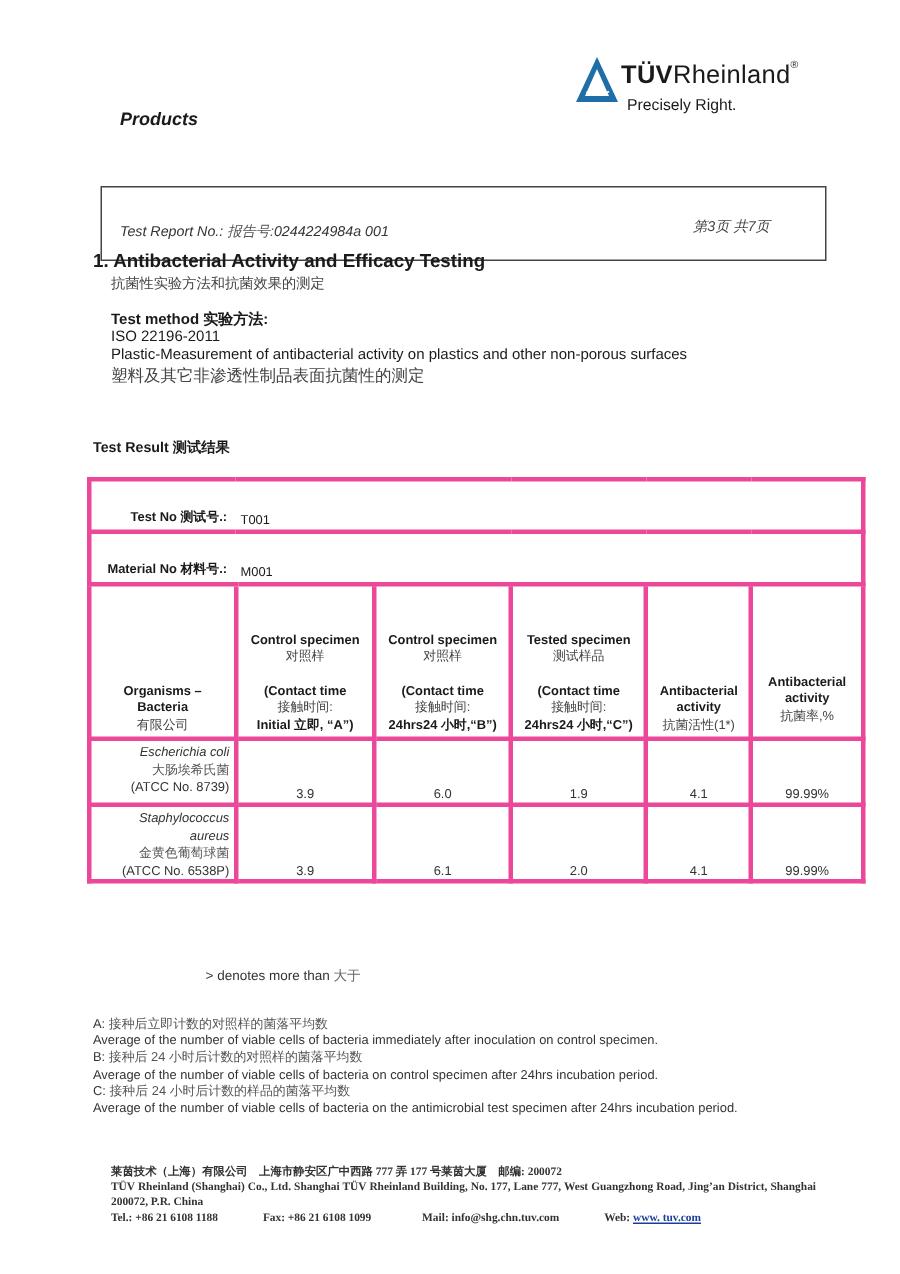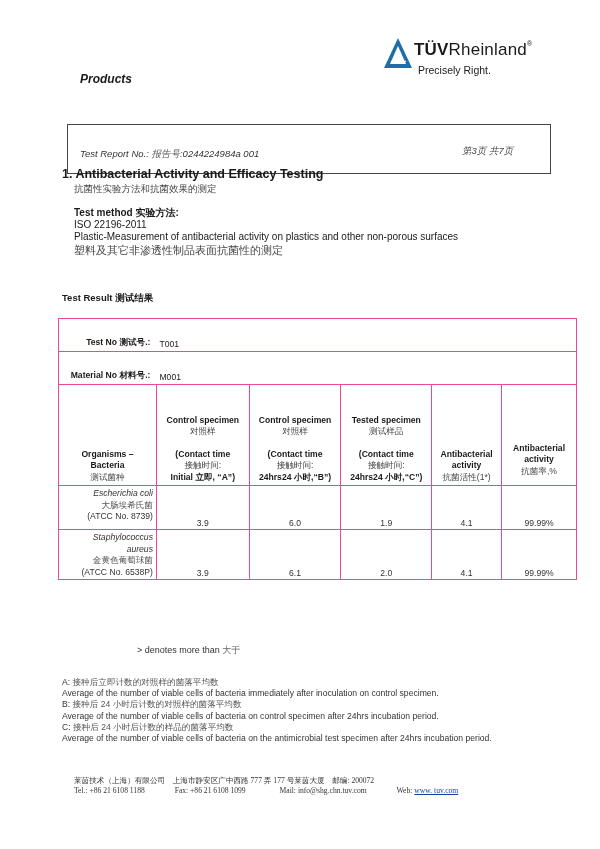--- a/index.html
+++ b/index.html
@@ -17,38 +17,38 @@
   .page-no { left:462px; top:145px; font-size:9.5px; font-style:italic; color:#444; }
   .h1 { left:62px; top:167px; font-size:12.5px; font-weight:bold; }
   .h1-cn { left:74px; top:183px; font-size:9.5px; color:#444; }
   .tm-title { left:74px; top:206px; font-size:10px; font-weight:bold; }
   .tm-iso { left:74px; top:219px; font-size:10px; }
   .tm-desc { left:74px; top:231px; font-size:10px; white-space:nowrap; }
   .tm-cn { left:74px; top:243px; font-size:11px; color:#444;font-family:Liberation Serif, serif; }
   .tr-title { left:62px; top:292px; font-size:9.5px; font-weight:bold; }
 
   table.res { position:absolute; left:58px; top:318px; width:519px; border-collapse:collapse; font-size:8.6px; }
-  table.res td { border:1px solid #ec4899; padding:0 3px; vertical-align:bottom; }
+  table.res td { border:3px solid #ec4899; padding:0 3px; vertical-align:bottom; }
   .meta-row td { height:30px; }
   .meta-label { font-weight:bold; text-align:right; padding-right:6px !important; padding-bottom:2px !important; }
   .meta-val { padding-bottom:2px !important; }
   .hdr td { height:92px; text-align:center; font-weight:bold; padding-bottom:2px !important; line-height:11.5px; }
   .hdr .cn { font-weight:normal; color:#444; }
   .data td { text-align:center; vertical-align:middle; color:#333; line-height:11.5px; }
   .data td.org { text-align:right; vertical-align:top; padding-top:2px; }
   .org i { color:#333; }
   .org .cn { color:#555; }
   .pct { padding-top:6px; }
 
   .abbr { left:62px; top:632px; font-size:9px; color:#333; line-height:13px; }
   .abbr .cn { color:#666; }
   .abbr .line2 { padding-left:75px;margin-top:12px; }
   .notes { left:62px; top:677px; font-size:8.6px; color:#333; line-height:11.2px; }
   .notes .cn { color:#555; }
-  .footer { left:74px; top:776px; font-size:7.6px; color:#333; line-height:10.2px; font-family:"Liberation Serif", serif; }
+  .footer { left:74px; top:776px; font-size:7.6px; color:#333; line-height:10.2px; font-family:"Liberation Serif", serif;font-weight:bold; }
   .footer .sans { font-family:"Liberation Sans", sans-serif; }
   .footer a { color:#1a3f9a; text-decoration:underline; }
   .footer .en { text-align:justify; width:470px; }
 </style>
 </head>
 <body>
 
 <div class="abs products">Products</div>
 
 <svg class="abs" style="left:383px;top:37px;" width="30" height="34" viewBox="0 0 30 34">
@@ -89,21 +89,21 @@
     <td class="meta-val" colspan="5" style="border-left:none">T001</td>
   </tr>
   <tr class="meta-row">
     <td class="meta-label" style="border-right:none;white-space:nowrap">Material No 材料号.:</td>
     <td class="meta-val" colspan="5" style="border-left:none">M001</td>
   </tr>
   <tr class="hdr">
     <td>
       <div>Organisms –</div>
           <div>Bacteria</div>
-          <div class="cn">测试菌种</div>
+          <div class="cn">有限公司</div>
     </td>
     <td>
       <div>Control specimen</div>
           <div class="cn">对照样</div>
           <div style="height:11px"></div>
       <div>(Contact time</div>
           <div class="cn">接触时间:</div>
           <div>Initial 立即, “A”)</div>
     </td>
     <td>
@@ -164,19 +164,20 @@
   <div><span>A:</span> <span class="cn">接种后立即计数的对照样的菌落平均数</span></div>
   <div>Average of the number of viable cells of bacteria immediately after inoculation on control specimen.</div>
   <div><span>B:</span> <span class="cn">接种后 24 小时后计数的对照样的菌落平均数</span></div>
   <div>Average of the number of viable cells of bacteria on control specimen after 24hrs incubation period.</div>
   <div><span>C:</span> <span class="cn">接种后 24 小时后计数的样品的菌落平均数</span></div>
   <div>Average of the number of viable cells of bacteria on the antimicrobial test specimen after 24hrs incubation period.</div>
 </div>
 
 <div class="abs footer">
   <div>莱茵技术（上海）有限公司　上海市静安区广中西路 777 弄 177 号莱茵大厦　邮编: 200072</div>
+  <div class="en">TÜV Rheinland (Shanghai) Co., Ltd. Shanghai TÜV Rheinland Building, No. 177, Lane 777, West Guangzhong Road, Jing’an District, Shanghai 200072, P.R. China</div>
   <div>
     <span>Tel.: +86 21 6108 1188</span>
     <span style="display:inline-block;width:28px"></span><span>Fax: +86 21 6108 1099</span>
     <span style="display:inline-block;width:32px"></span><span>Mail: info@shg.chn.tuv.com</span>
     <span style="display:inline-block;width:28px"></span><span>Web:</span> <a>www. tuv.com</a>
   </div>
 </div>
 
 </body></html>

